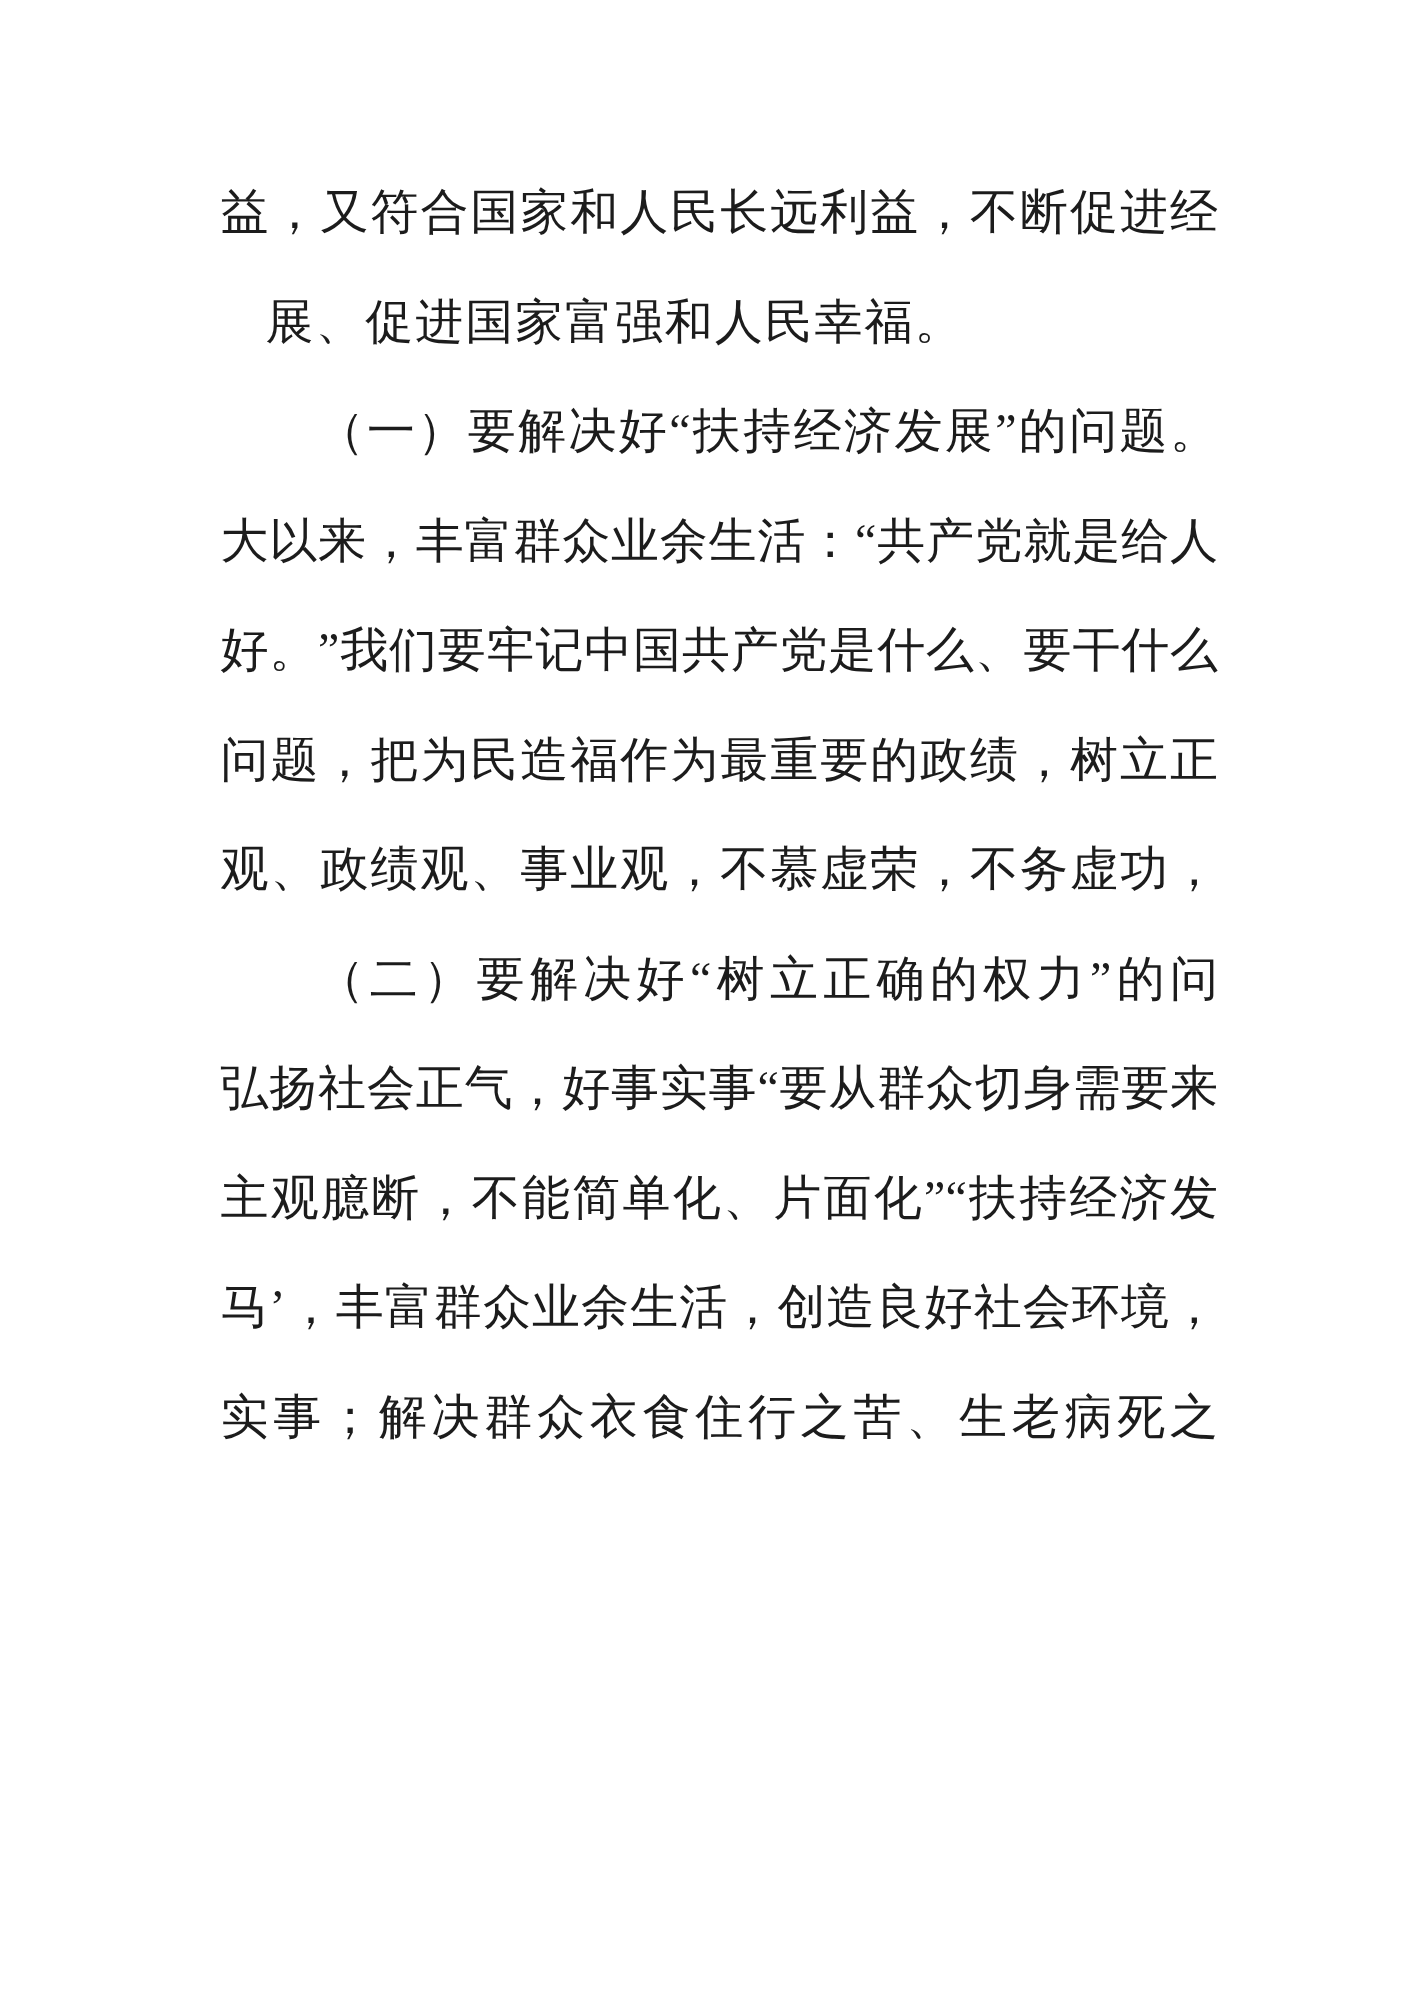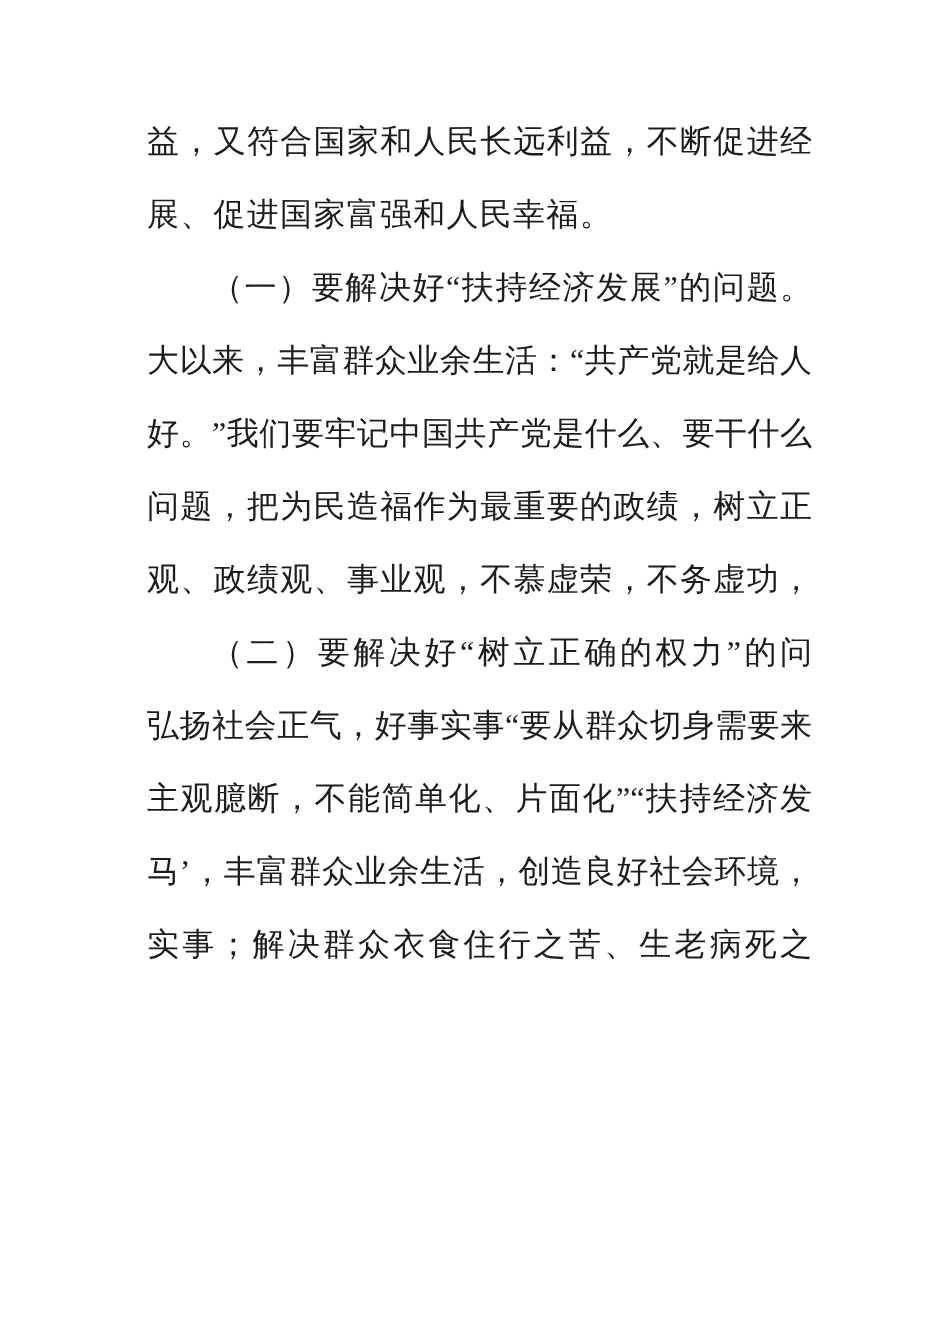--- a/index.html
+++ b/index.html
@@ -34,20 +34,21 @@
     text-justify: inter-ideograph;
     overflow: hidden;
   }
   .line.indent {
     text-indent: 2em;
   }
   .line.para-end {
     text-align: left;
     text-align-last: left;
     letter-spacing: 0.04em;
+    margin-left: 30px;
   }
 </style>
 </head>
 <body>
 
 <div class="page">
   <div class="doc-body" id="doc-body">
       <div class="line">益，又符合国家和人民长远利益，不断促进经济社会发</div>
       <div class="line para-end">展、促进国家富强和人民幸福。</div>
       <div class="line indent">（一）要解决好“扶持经济发展”的问题。党的十八</div>

